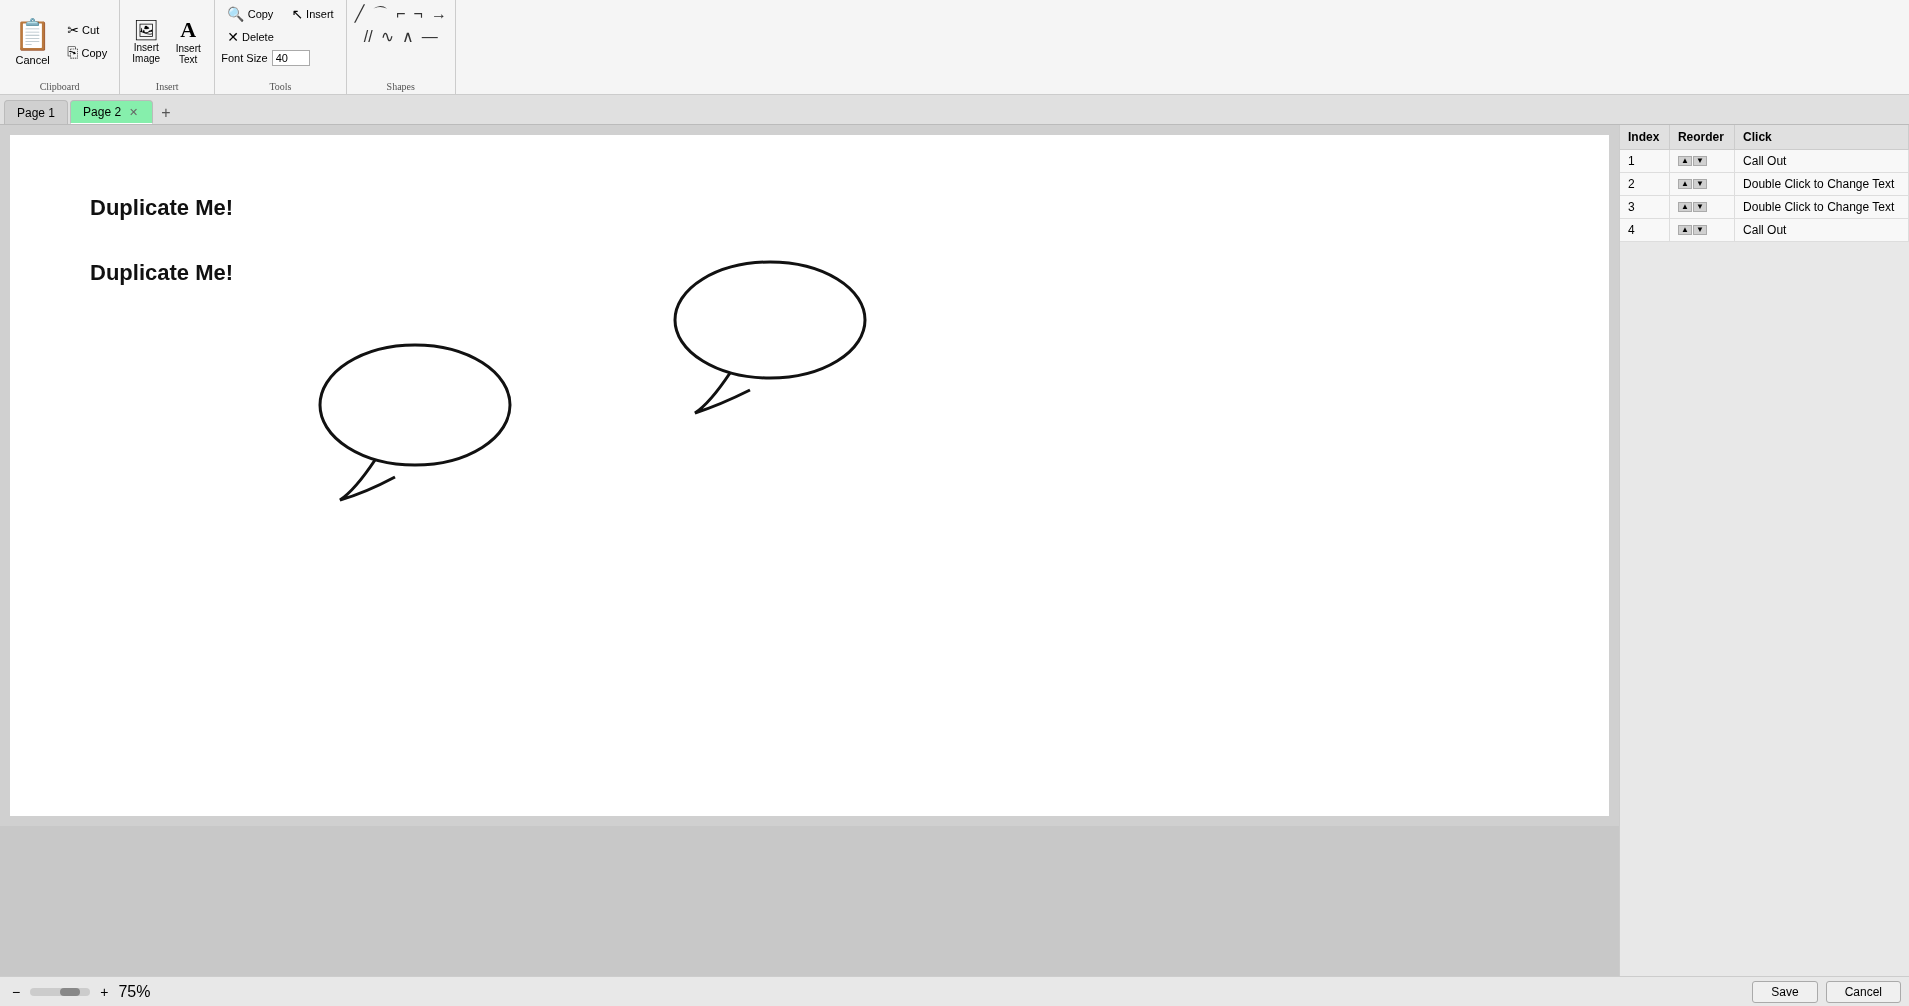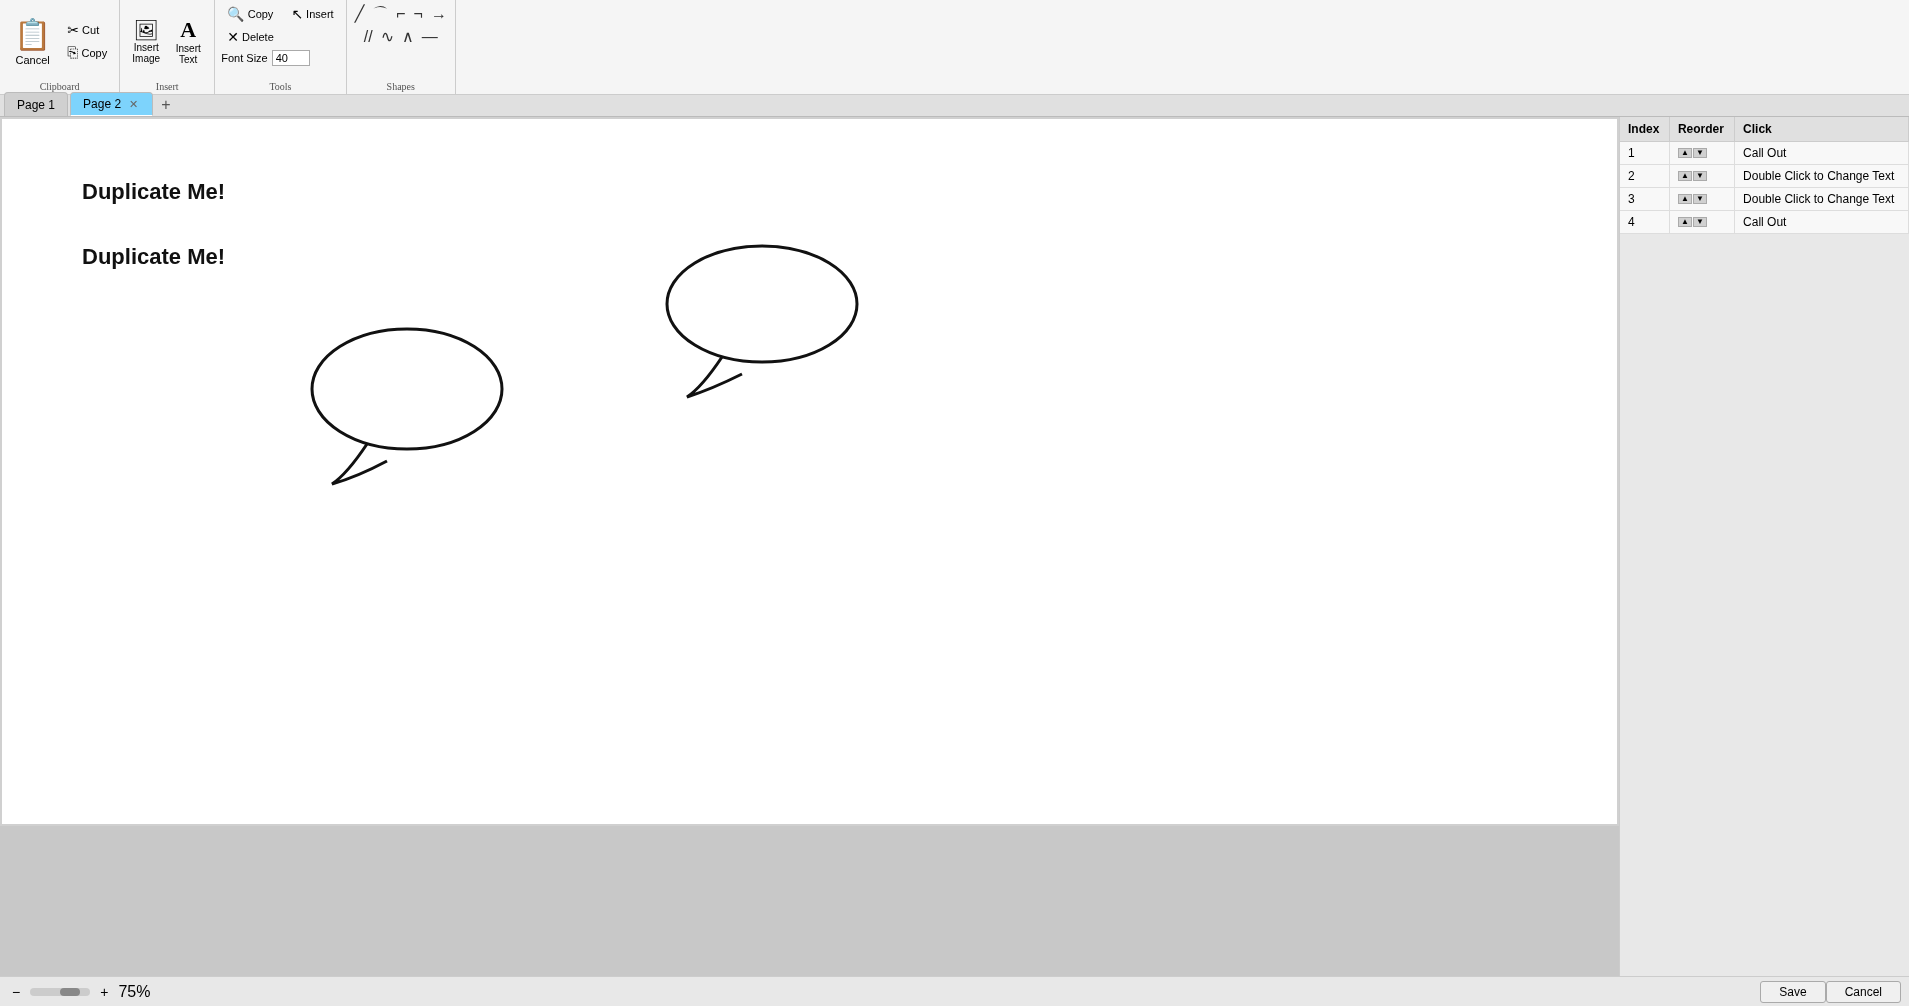--- a/index.html
+++ b/index.html
@@ -94,38 +94,38 @@
     }
 
     
     .tabs-bar {
       display: flex;
       flex-direction: row;
       align-items: flex-end;
       background: #e0e0e0;
       border-bottom: 1px solid #bbb;
       padding: 0 4px;
-      height: 22px;
+      height: 30px;
     }
     .tab {
       display: flex;
       flex-direction: row;
       align-items: center;
       padding: 4px 12px 4px 12px;
       background: #d0d0d0;
       border: 1px solid #bbb;
       border-bottom: none;
       border-radius: 4px 4px 0 0;
       cursor: pointer;
       font-size: 12px;
       gap: 6px;
       height: 24px;
       margin-right: 2px;
     }
-    .tab.active { background: #7dd3fc; border-bottom: 1px solid #fff; align-items: center; }
+    .tab.active { background: #86efac; border-bottom: 1px solid #fff; align-items: center; }
     .tab-close { font-size: 11px; cursor: pointer; color: #666; padding: 1px 2px; border-radius: 2px; }
     .tab-add { font-size: 16px; cursor: pointer; color: #555; padding: 2px 6px; border-radius: 3px; }
 
     
     .main-area {
       display: flex;
       flex: 1;
       overflow: hidden;
     }
 
@@ -139,21 +139,21 @@
     .canvas-page {
       flex: 1;
       background: #d0d0d0;
       display: flex;
       flex-direction: column;
       align-items: stretch;
       overflow: hidden;
     }
     .page-content {
       background: #fff;
-      margin: 2px;
+      margin: 10px;
       flex: 1;
       position: relative;
       overflow: hidden;
     }
     .below-page {
       background: #c8c8c8;
       height: 150px;
     }
 
     
@@ -221,21 +221,21 @@
       border-top: 1px solid #ccc;
       height: 30px;
       padding: 0 8px;
       justify-content: space-between;
     }
     .zoom-controls { display: flex; flex-direction: row; align-items: center; gap: 6px; }
     .zoom-btn { cursor: pointer; font-size: 14px; padding: 1px 4px; border-radius: 3px; }
     .zoom-scrollbar { width: 60px; height: 8px; background: #ccc; border-radius: 4px; position: relative; cursor: pointer; }
     .zoom-thumb { width: 20px; height: 8px; background: #888; border-radius: 4px; position: absolute; left: 30px; top: 0; }
     .zoom-label { font-size: 16px; }
-    .bottom-right-btns { display: flex; flex-direction: row; gap: 0; }
+    .bottom-right-btns { display: flex; flex-direction: row; gap: 8px; }
     .action-btn {
       padding: 3px 18px;
       border: 1px solid #aaa;
       background: #f0f0f0;
       border-radius: 3px;
       cursor: pointer;
       font-size: 12px;
     }
   </style>
 </head>

